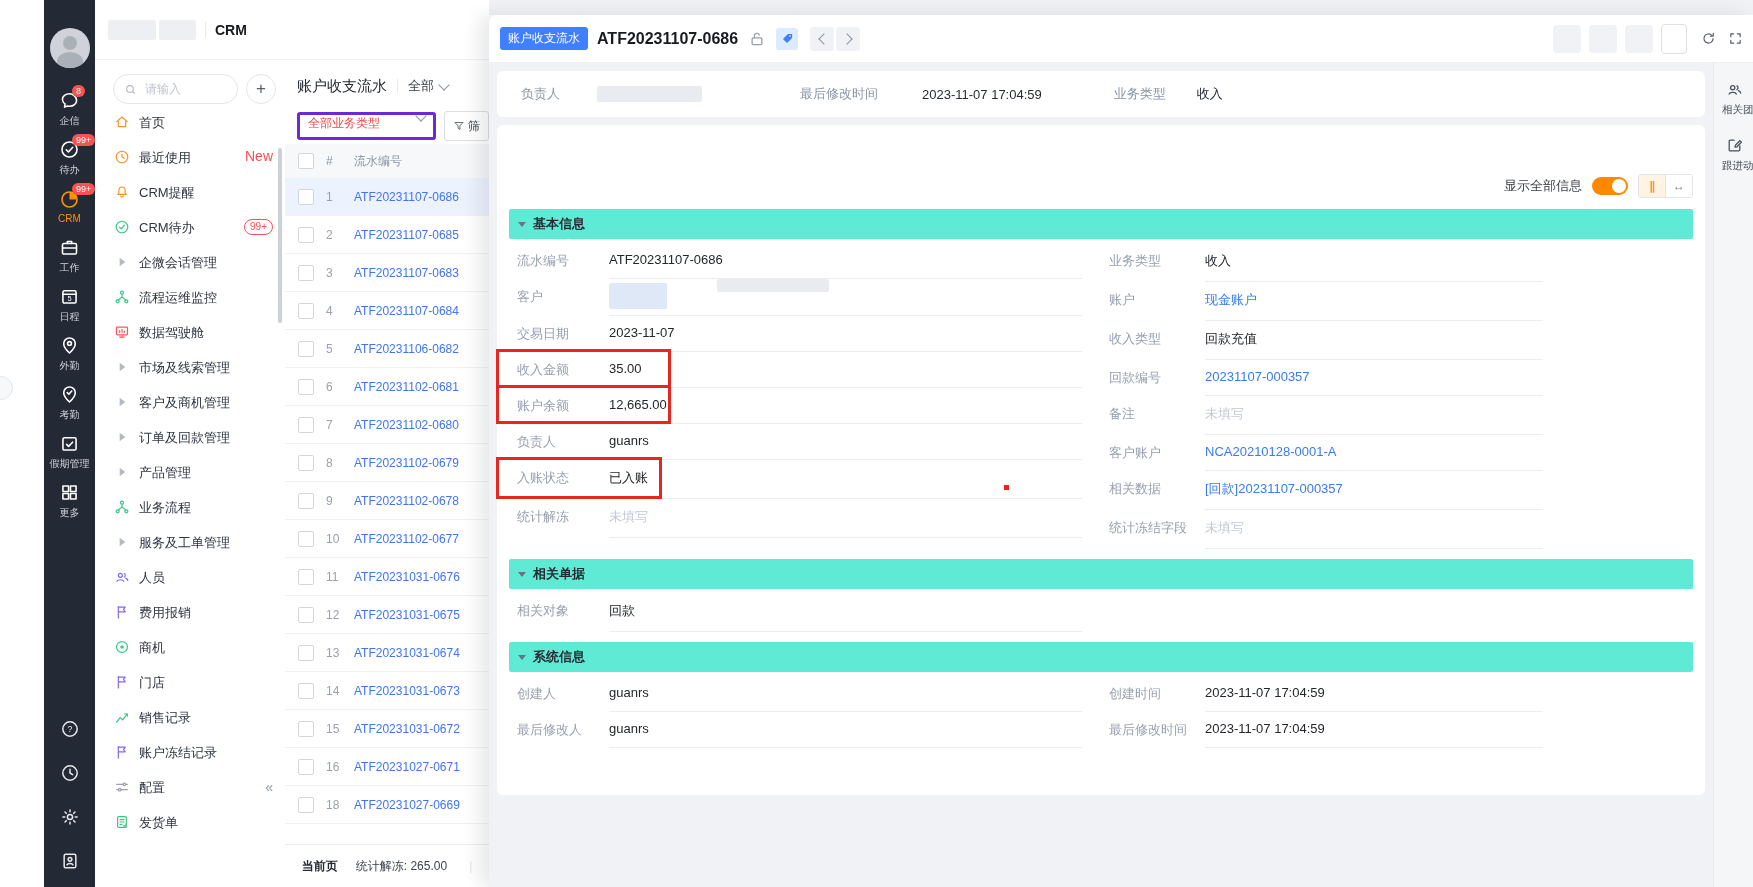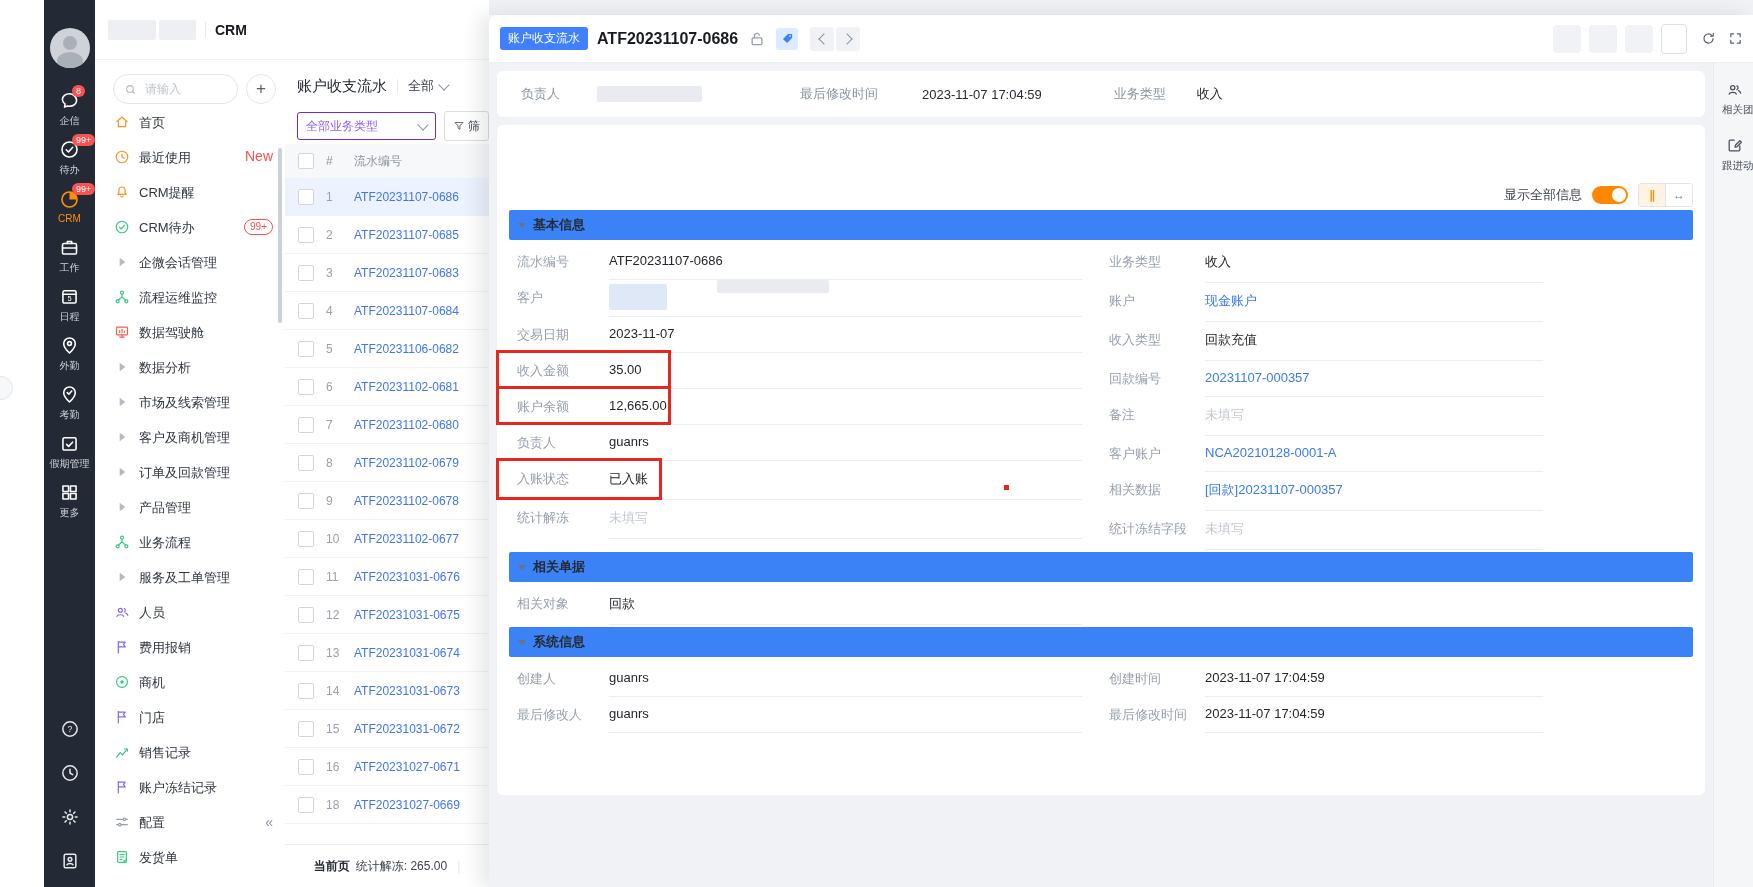--- a/index.html
+++ b/index.html
@@ -61,37 +61,37 @@
   .ic-sliders{color:#99a0ac}
   .ic-caret{color:#b4bac4}
   
   .list-panel{position:absolute;left:285px;top:60px;width:204px;height:827px;background:#fff;z-index:2;overflow:hidden}
   .list-title-row{height:40px;display:flex;align-items:center;padding:6px 12px 0 12px}
   .list-title{font-size:15px;font-weight:500;color:#262b33;white-space:nowrap}
   .lt-div{width:1px;height:14px;background:#e8eaed;margin:0 10px}
   .list-scope{font-size:13px;color:#3c414a;display:flex;align-items:center;gap:6px;cursor:pointer}
   .chev{width:7px;height:7px;border-right:1.5px solid #8a94a2;border-bottom:1.5px solid #8a94a2;transform:rotate(45deg);margin-top:-3px}
   .list-filter-row{height:36px;display:flex;align-items:center;padding:2px 0 0 12px}
-  .type-select{width:150px;height:28px;border:1px solid #6d28d9;border-radius:3px;display:flex;align-items:center;
-    padding:0 8px;box-sizing:border-box;font-size:12px;color:#8b5cf6;cursor:pointer}
+  .type-select{width:150px;height:28px;border:3px solid #6d28d9;border-radius:3px;display:flex;
+    padding:0 8px;box-sizing:border-box;font-size:12px;color:#ef4444;cursor:pointer}
   .type-select .lbl{flex:1;white-space:nowrap;overflow:hidden}
   .filter-btn{height:28px;border:1px solid #dadde2;border-radius:3px;margin-left:8px;display:flex;align-items:center;
     padding:0 8px;font-size:12px;color:#3c414a;white-space:nowrap;cursor:pointer}
   .filter-btn svg{width:12px;height:12px;margin-right:3px;color:#5a6068}
   .thead{height:34px;display:flex;align-items:center;background:#f7f8fa;font-size:12px;color:#8a94a2;padding-left:13px}
   .cb{width:14px;height:14px;border:1px solid #d2d6dc;border-radius:2px;background:#fff;flex:none;cursor:pointer}
   .thead .seq{width:20px;margin-left:12px}
   .thead .noh{margin-left:8px}
   .lrows{height:677px;overflow:hidden}
   .lrow{height:38px;display:flex;align-items:center;padding-left:13px;border-bottom:1px solid #f1f2f5;box-sizing:border-box;cursor:pointer}
   .lrow.selected{background:#edf3fe}
   .lrow .seq{width:20px;margin-left:12px;font-size:12px;color:#9aa1ad}
   .lrow .no{margin-left:8px;font-size:12px;color:#3f74f6;text-decoration:none;white-space:nowrap}
   .list-footer{position:absolute;bottom:0;left:0;right:0;height:42px;border-top:1px solid #ebedf0;background:#fff;
-    display:flex;align-items:center;justify-content:center;gap:6px;font-size:12px}
+    display:flex;align-items:center;justify-content:center;gap:18px;font-size:12px}
   .list-footer .pg{font-weight:bold;color:#262b33}
   .list-footer .st{color:#3c414a}
   .list-footer::after{content:"|";color:#e3e5e9;margin-left:4px}
   
   .top-mask{position:absolute;left:489px;top:0;width:1264px;height:15px;background:#eff1f4;z-index:29}
   .drawer{position:absolute;left:489px;top:15px;width:1264px;height:872px;z-index:30;background:#f0f2f5;
     border-top-left-radius:8px;box-shadow:-10px 0 18px rgba(30,36,45,.10);display:flex;flex-direction:column;overflow:hidden}
   .drawer-header{height:47px;flex:none;background:#fff;border-top-left-radius:8px;border-bottom:1px solid #eef0f2;
     display:flex;align-items:center;padding:0 10px 0 11px}
   .d-badge{background:#4080ff;color:#fff;font-size:12px;padding:3px 8px;border-radius:3px;white-space:nowrap}
@@ -119,31 +119,31 @@
   .ib-g2{margin-left:98px;display:flex;align-items:center}
   .ib-g2 .val{margin-left:44px;color:#262b33}
   .ib-g3{margin-left:72px;display:flex;align-items:center}
   .ib-g3 .val{margin-left:31px;color:#262b33}
   
   .main-card{margin-top:8px;height:670px;background:#fff;border-radius:6px;position:relative;box-sizing:border-box}
   .tabs{height:44px;display:flex;align-items:center;padding:0 20px;gap:17px}
   .tab{font-size:13.5px;color:#4a4f58;position:relative;height:44px;display:flex;align-items:center;cursor:pointer;white-space:nowrap}
   .tab.active{color:#1f2329;font-weight:bold}
   .tab.active::after{content:"";position:absolute;left:2px;right:2px;bottom:5px;height:3px;background:#ff8800;border-radius:2px}
-  .toolbar{height:30px;display:flex;align-items:center;justify-content:flex-end;gap:10px;padding-right:12px;margin-top:11px}
+  .toolbar{height:30px;display:flex;align-items:center;justify-content:flex-end;gap:10px;padding-right:12px;margin-top:2px}
   .toolbar-label{font-size:13px;color:#3c414a}
   .toggle{width:36px;height:18px;border-radius:9px;background:#ff8800;position:relative;cursor:pointer;flex:none}
   .toggle::after{content:"";position:absolute;right:2px;top:2px;width:14px;height:14px;border-radius:50%;background:#fff}
   .vg{display:inline-flex;border:1px solid #e2e4e9;border-radius:3px;overflow:hidden}
   .vg-btn{width:26px;height:22px;display:flex;align-items:center;justify-content:center;background:#fff;color:#7c8494;font-size:12px;cursor:pointer}
   .vg-btn.bars{background:#fff3e3;color:#ff9100;border-right:1px solid #e2e4e9}
   .vg-btn.bars::before{content:"∥";font-weight:bold}
   .vg-btn.arrows::before{content:"↔"}
   .sections{padding:0 12px 12px 12px}
-  .section-bar{height:30px;background:#3b82f6;border-radius:2px;display:flex;align-items:center;padding-left:9px;}
+  .section-bar{height:30px;background:#5eead4;border-radius:2px;display:flex;align-items:center;padding-left:9px;margin-top:8px}
   .tri{width:0;height:0;border-left:4.5px solid transparent;border-right:4.5px solid transparent;border-top:5.5px solid #6b7280;margin-right:7px}
   .section-title{font-size:13px;font-weight:bold;color:#262b33}
   .fields{display:grid;grid-template-columns:565px 1fr;column-gap:27px;padding:4px 0 2px 8px}
   .fields.one{grid-template-columns:565px}
   .field{display:flex;align-items:flex-start;position:relative;font-size:13px}
   .flabel{width:92px;flex:none;color:#979fad;padding-top:9px;white-space:nowrap;overflow:hidden}
   .fcol.right .flabel{width:96px}
   .fvalue{flex:1;color:#23262b;border-bottom:1px solid #eaedf1;padding:9px 0 11px;min-height:14px;white-space:nowrap;overflow:hidden}
   .fcol.right .fvalue{margin-right:150px}
   .field.link .fvalue{color:#3a7af2;cursor:pointer}
@@ -387,29 +387,20 @@
 
       </div>
       <div class="nav-item">
         <span data-icon-slot="" class="ic-monitor">
           <svg viewBox="0 0 24 24" fill="none" stroke="currentColor" stroke-width="1.8" stroke-linecap="round" stroke-linejoin="round">
             <rect x="3.8" y="4.8" width="16.4" height="11.4" rx="1.3"></rect>
             <path d="M12 16.2v3M8.5 19.6h7M8.5 12.7V9.9M12 12.7V8.2M15.5 12.7v-1.9"></path>
           </svg>
         </span>
         <span class="nav-label">数据驾驶舱</span>
-
-      </div>
-      <div class="nav-item">
-        <span data-icon-slot="" class="ic-caret">
-          <svg viewBox="0 0 24 24">
-            <path d="M8.5 5.5 17 12l-8.5 6.5Z" fill="currentColor"></path>
-          </svg>
-        </span>
-        <span class="nav-label">数据分析</span>
 
       </div>
       <div class="nav-item">
         <span data-icon-slot="" class="ic-caret">
           <svg viewBox="0 0 24 24">
             <path d="M8.5 5.5 17 12l-8.5 6.5Z" fill="currentColor"></path>
           </svg>
         </span>
         <span class="nav-label">市场及线索管理</span>
 

